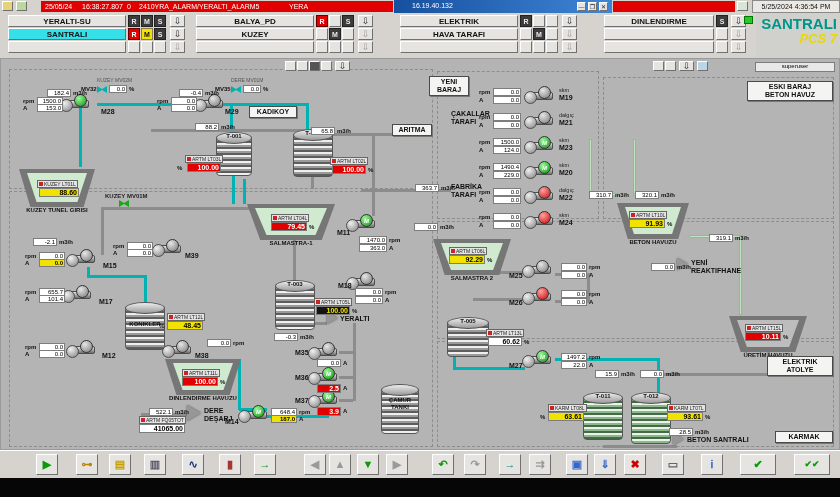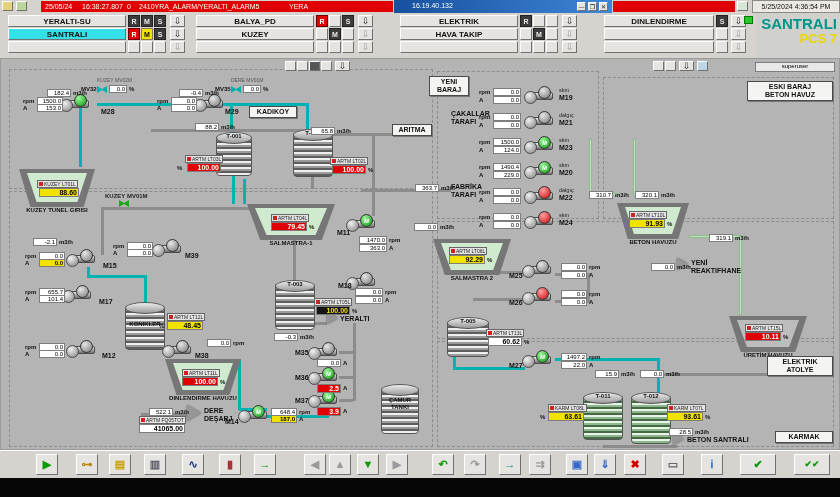--- a/index.html
+++ b/index.html
@@ -19,21 +19,21 @@
   .navlbl{position:absolute;height:12px;font-size:8px;font-weight:bold;text-align:center;line-height:11px;overflow:hidden;}
   .navlbl.active{background:#35e0e8;}
   .cell{position:absolute;width:12px;height:12px;font-size:7px;font-weight:bold;text-align:center;line-height:11px;}
   .cell.dark{background:#3c3c3c;color:#eaeaea;border:1px solid #222;}
   .cell.red{background:#e00000;color:#fff;border:1px solid #600;}
   .cell.yel{background:#f2e200;color:#111;border:1px solid #875;}
   .arrw{position:absolute;width:15px;height:12px;font-size:9px;line-height:11px;text-align:center;color:#222;}
   .arrw.dim{color:#999;}
   .siemens{position:absolute;left:756px;top:13px;width:84px;height:45px;background:#d0d0cc;text-align:right;padding:3px 3px 0 0;}
   .siemens .s1{font-size:15px;font-weight:bold;color:#00958c;letter-spacing:0px;line-height:16px;}
-  .siemens .s2{font-size:13px;font-weight:bold;color:#ead800;line-height:14px;}
+  .siemens .s2{font-size:13px;font-weight:bold;font-style:italic;color:#ead800;line-height:14px;}
   .grnled{position:absolute;width:9px;height:8px;background:#29c829;border:1px solid #070;}
   
   .main{position:absolute;left:0;top:58px;width:840px;height:392px;background:#b4b4b4;border:1px solid #9a9a9a;}
   .zone{position:absolute;border:1px dashed #8d8d8d;}
   .lblbox{position:absolute;background:#f4f4f2;border:1px solid #4a4a4a;box-shadow:1px 1px 0 #777;
           font-size:7px;font-weight:bold;text-align:center;line-height:8px;padding:1px 2px;z-index:6;}
   .txt{position:absolute;font-size:7px;font-weight:bold;line-height:8px;z-index:6;white-space:nowrap;}
   .tinytxt{position:absolute;font-size:5px;color:#555;z-index:6;white-space:nowrap;}
   .pipe{position:absolute;z-index:1;}
   .pipe.cyan{background:#00b2b2;}
@@ -137,21 +137,21 @@
     <span class="cell btn3d" style="left:316px;top:41px"></span>
     <span class="cell btn3d" style="left:329px;top:41px"></span>
     <span class="cell btn3d" style="left:342px;top:41px"></span>
     <span class="arrw btn3d dim" style="left:358px;top:41px">⇩</span>
 
     <div class="navlbl btn3d" style="left:400px;top:15px;width:118px">ELEKTRIK</div>
     <span class="cell dark" style="left:520px;top:15px">R</span>
     <span class="cell btn3d" style="left:533px;top:15px"></span>
     <span class="cell btn3d" style="left:546px;top:15px"></span>
     <span class="arrw btn3d" style="left:562px;top:15px">⇩</span>
-    <div class="navlbl btn3d" style="left:400px;top:28px;width:118px">HAVA TAKIP</div>
+    <div class="navlbl btn3d" style="left:400px;top:28px;width:118px">HAVA TARAFI</div>
     <span class="cell btn3d" style="left:520px;top:28px"></span>
     <span class="cell dark" style="left:533px;top:28px">M</span>
     <span class="cell btn3d" style="left:546px;top:28px"></span>
     <span class="arrw btn3d dim" style="left:562px;top:28px">⇩</span>
     <div class="navlbl btn3d" style="left:400px;top:41px;width:118px"></div>
     <span class="cell btn3d" style="left:520px;top:41px"></span>
     <span class="cell btn3d" style="left:533px;top:41px"></span>
     <span class="cell btn3d" style="left:546px;top:41px"></span>
     <span class="arrw btn3d dim" style="left:562px;top:41px">⇩</span>
 

